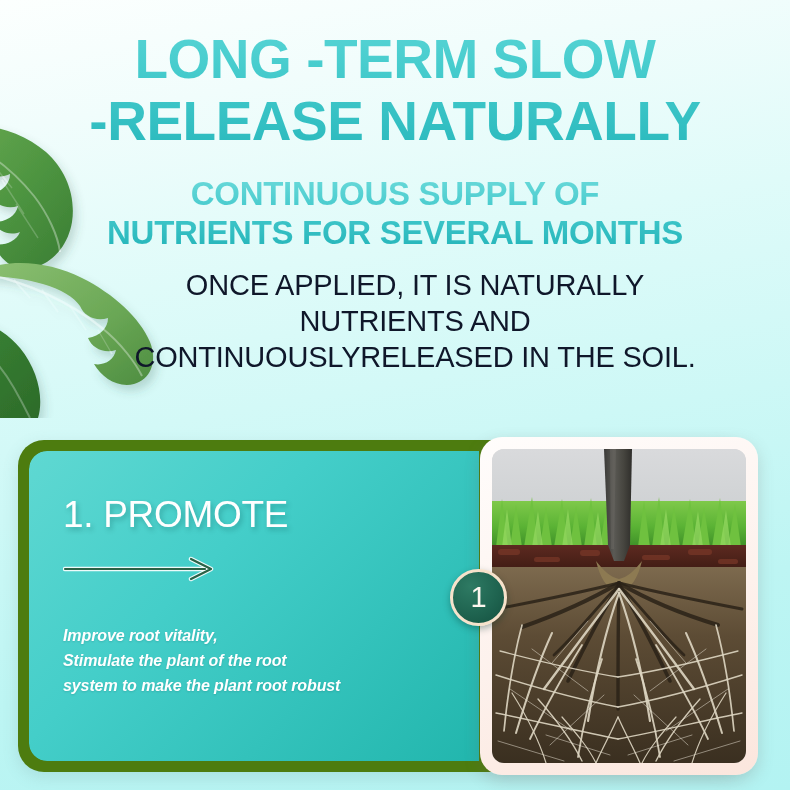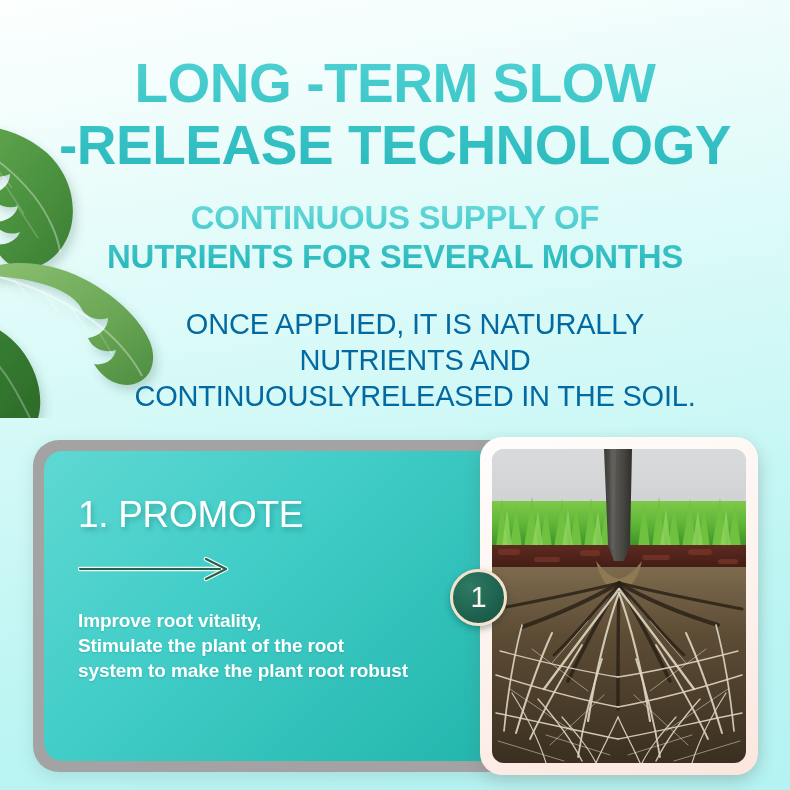--- a/index.html
+++ b/index.html
@@ -14,21 +14,21 @@
   .leaves { position:absolute; left:-46px; top:118px; width:300px; height:300px; pointer-events:none; }
 
   
   .headings { position:absolute; left:0; top:0; width:790px; text-align:center; }
 
   .title {
     font-weight:bold;
     font-size:55px;
     line-height:62px;
     letter-spacing:-0.5px;
-    padding-top:52px;
+    padding-top:28px;
     background:linear-gradient(180deg,#63d9da 0%,#48cdce 42%,#2ab9bd 100%);
     -webkit-background-clip:text;
     background-clip:text;
     color:transparent;
     -webkit-text-fill-color:transparent;
   }
   .title .line2 { display:block; }
 
   .subtitle {
     font-weight:bold;
@@ -38,35 +38,35 @@
     margin-top:22px;
     background:linear-gradient(180deg,#6ddbdb 0%,#44c9cc 48%,#22b3b8 100%);
     -webkit-background-clip:text;
     background-clip:text;
     color:transparent;
     -webkit-text-fill-color:transparent;
   }
   .subtitle .line2 { display:block; }
 
   .body-copy {
-    margin-top:30px;
+    margin-top:15px;
     font-size:29px;
     line-height:36px;
-    color:#0369a1;
+    color:#0f172a;
     letter-spacing:-0.2px;
     padding-left:40px;
   }
   .body-copy span { display:block; }
 
   
   .card-shell {
     position:absolute;
-    left:33px; top:440px;
+    left:18px; top:440px;
     width:725px; height:332px;
-    background:#a3a3a3;
+    background:#4d7c0f;
     border-radius:26px;
     box-shadow:0 5px 16px rgba(90,120,120,0.17);
   }
   .card-inner {
     position:absolute;
     left:11px; top:11px;
     width:703px; height:310px;
     border-radius:18px;
     overflow:hidden;
     display:flex;
@@ -84,27 +84,28 @@
     line-height:43px;
     font-weight:normal;
     letter-spacing:-0.3px;
     text-shadow:2px 3px 5px rgba(0,70,70,0.28);
   }
   .card-heading span { display:block; }
 
   .arrow { margin-top:20px; width:160px; height:26px; }
 
   .card-desc {
-    margin-top:26px;
+    margin-top:41px;
     color:#ffffff;
     font-weight:bold;
-    font-size:19px;
+    font-size:16px;
     line-height:25px;
     letter-spacing:-0.1px;
     text-shadow:0 1px 2px rgba(0,70,70,0.18);
+    font-style:italic;
   }
   .card-desc span { display:block; }
 
   
   .photo-frame {
     position:absolute;
     left:480px; top:437px;
     width:278px; height:338px;
     background:linear-gradient(160deg,#fffdfc 0%,#fdf1ec 55%,#fbe6dd 100%);
     border-radius:22px;
@@ -179,21 +180,21 @@
 
       <path fill="url(#lf1)" d="M-30,270 C-6,266 22,276 40,296 L42,300 L-30,300 Z"></path>
     </g>
   </svg>
 </div>
 
 <div class="headings">
 
   <h1 class="title">
     <span class="line1">LONG -TERM SLOW</span>
-    <span class="line2">-RELEASE TECHNOLOGY</span>
+    <span class="line2">-RELEASE NATURALLY</span>
   </h1>
 
   <h2 class="subtitle">
     <span class="line1">CONTINUOUS SUPPLY OF</span>
     <span class="line2">NUTRIENTS FOR SEVERAL MONTHS</span>
   </h2>
 
   <p class="body-copy">
     <span>ONCE APPLIED, IT IS NATURALLY</span>
     <span>NUTRIENTS AND</span>

